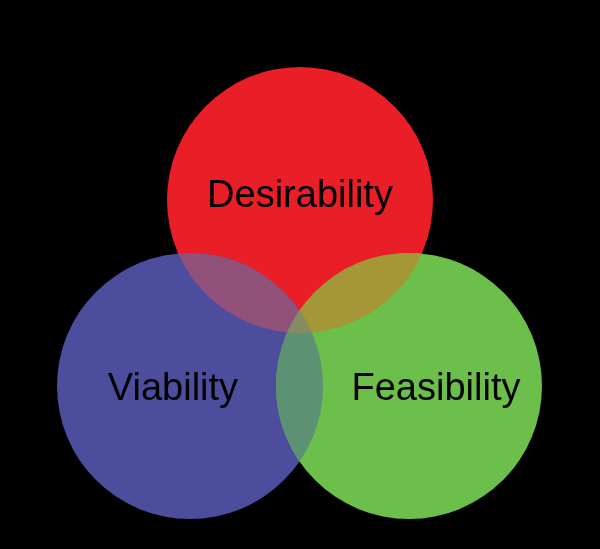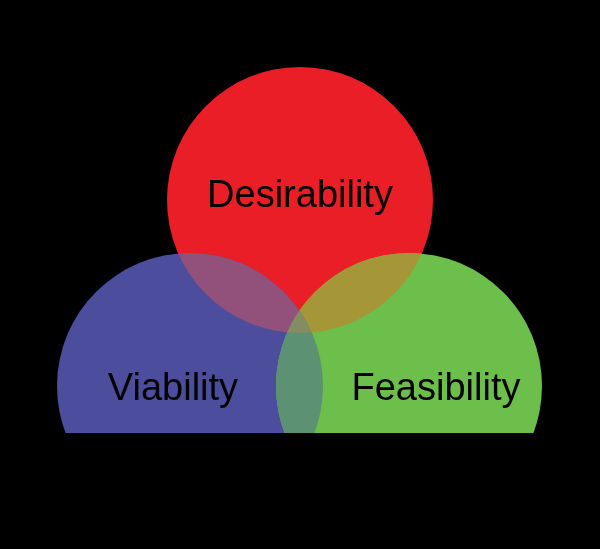--- a/index.html
+++ b/index.html
@@ -3,21 +3,21 @@
 <meta charset="utf-8">
 <style>
   html, body {
     margin: 0;
     padding: 0;
     background: #000000;
   }
   .stage {
     position: relative;
     width: 600px;
-    height: 433px;
+    height: 549px;
     background: #ffffff;
     overflow: hidden;
     font-family: "Liberation Sans", sans-serif;
   }
   .stage svg {
     display: block;
     width: 600px;
     height: 549px;
   }
   .venn-label {

